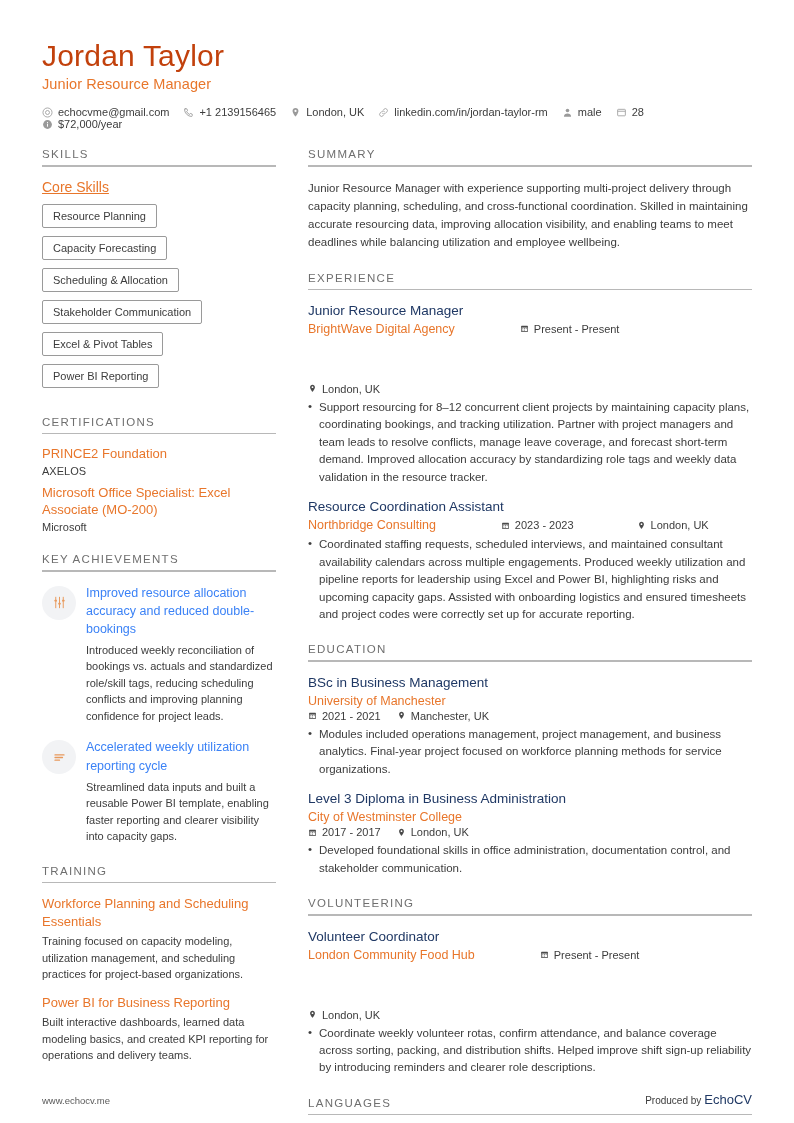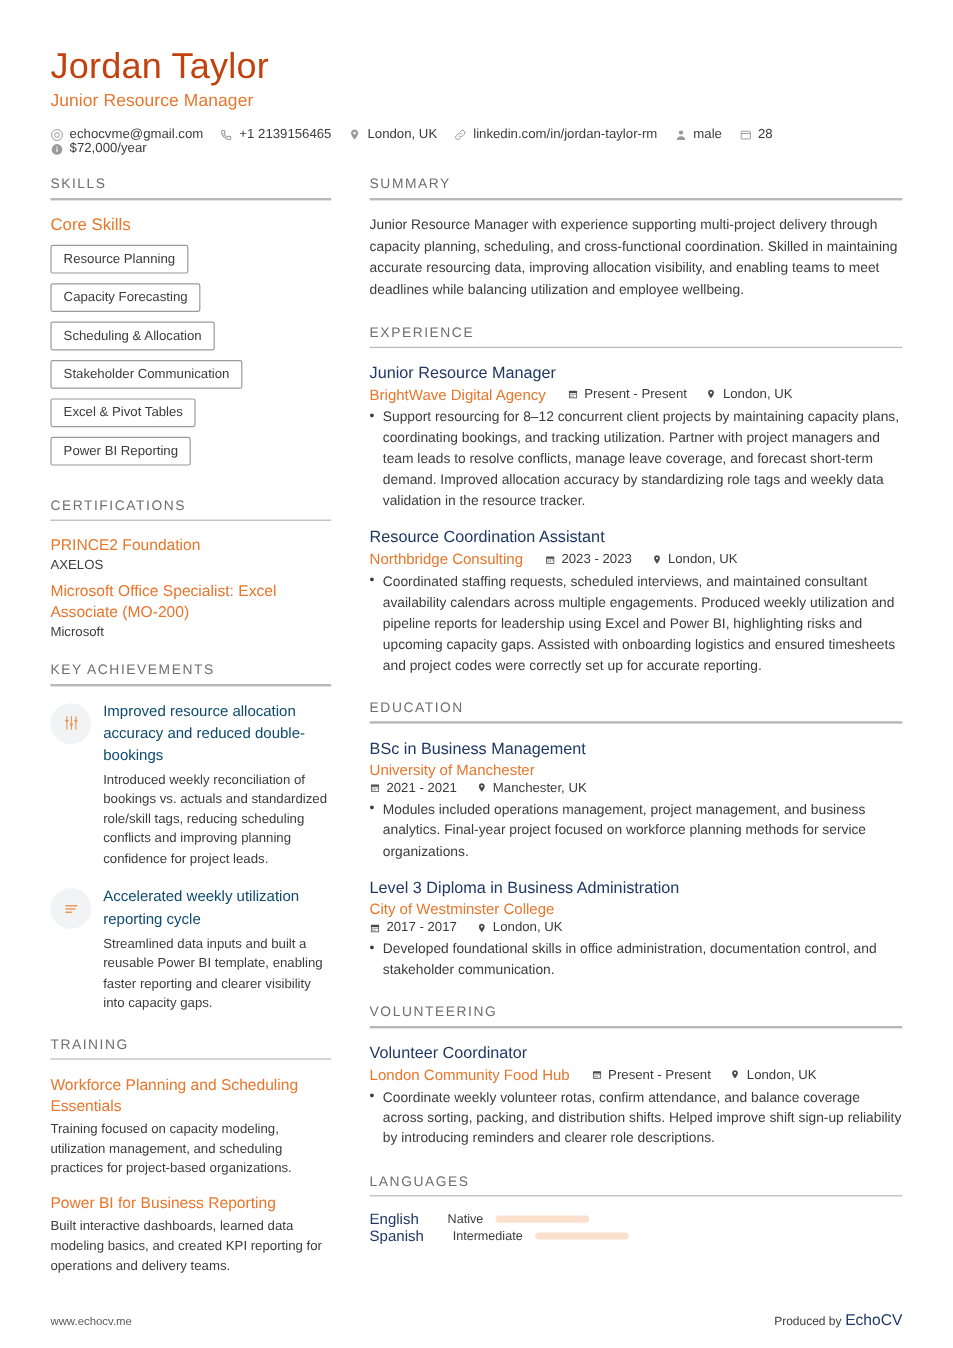--- a/index.html
+++ b/index.html
@@ -96,20 +96,21 @@
     height: 1.5px;
     background: #b8b8b8;
     margin-bottom: 12px;
   }
 
   
   .skill-group-name {
     font-size: 14px;
     color: #e8762b;
     margin-bottom: 9px;
+    text-decoration: underline;
   }
 
   .skill-chip {
     display: inline-block;
     border: 1px solid #9a9a9a;
     border-radius: 2px;
     padding: 5px 10px;
     font-size: 11px;
     color: #3c3c3c;
     margin-bottom: 8px;
@@ -146,21 +147,21 @@
     align-items: center;
     justify-content: center;
     margin-right: 10px;
     margin-top: 2px;
   }
 
   .ach-body { flex: 1; }
 
   .ach-title {
     font-size: 12.5px;
-    color: #0c4a6e;
+    color: #3b82f6;
     line-height: 1.45;
     margin-bottom: 4px;
   }
 
   .ach-desc {
     font-size: 11px;
     color: #3c3c3c;
     line-height: 1.5;
   }
 
@@ -195,20 +196,21 @@
     color: #1f3864;
     line-height: 1.4;
     margin-bottom: 1px;
   }
 
   .entry-meta {
     display: flex;
     align-items: center;
     flex-wrap: wrap;
     margin-bottom: 4px;
+    gap: 47px;
   }
 
   .entry-org {
     font-size: 12.5px;
     color: #e8762b;
     margin-right: 18px;
   }
 
   .meta-chip {
     display: flex;

